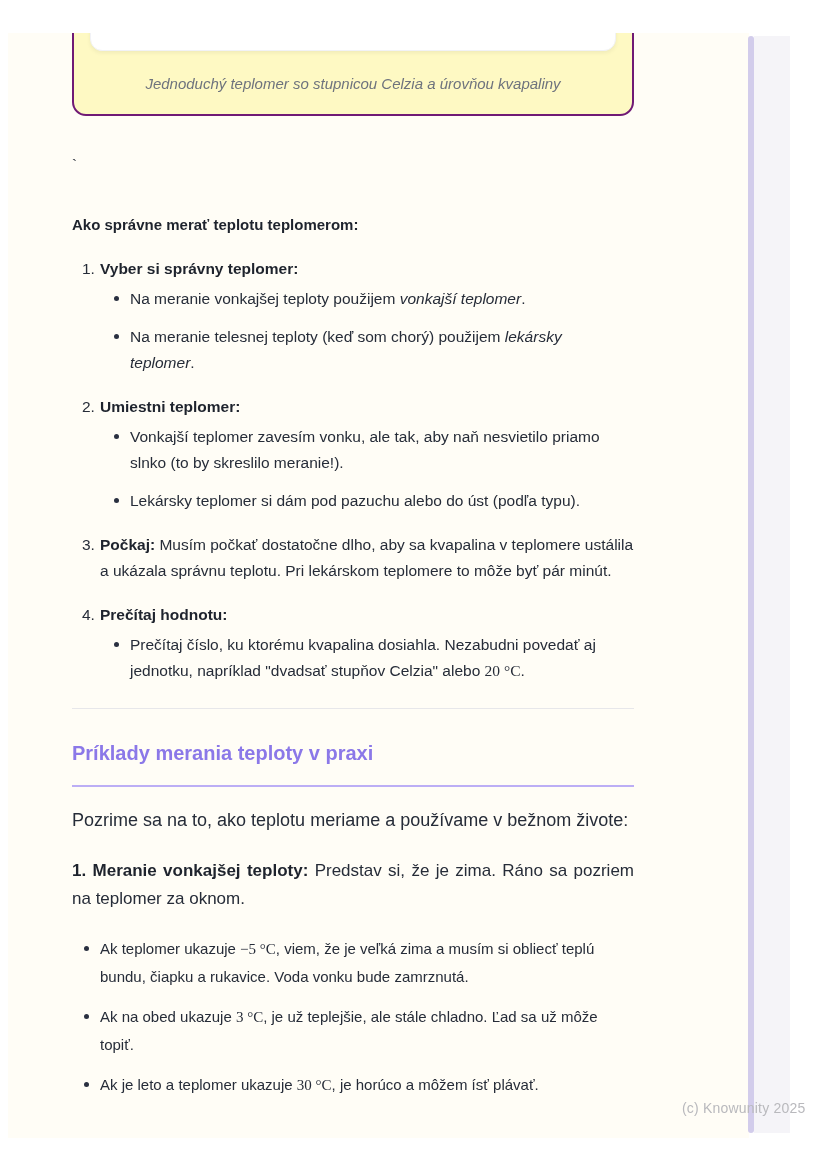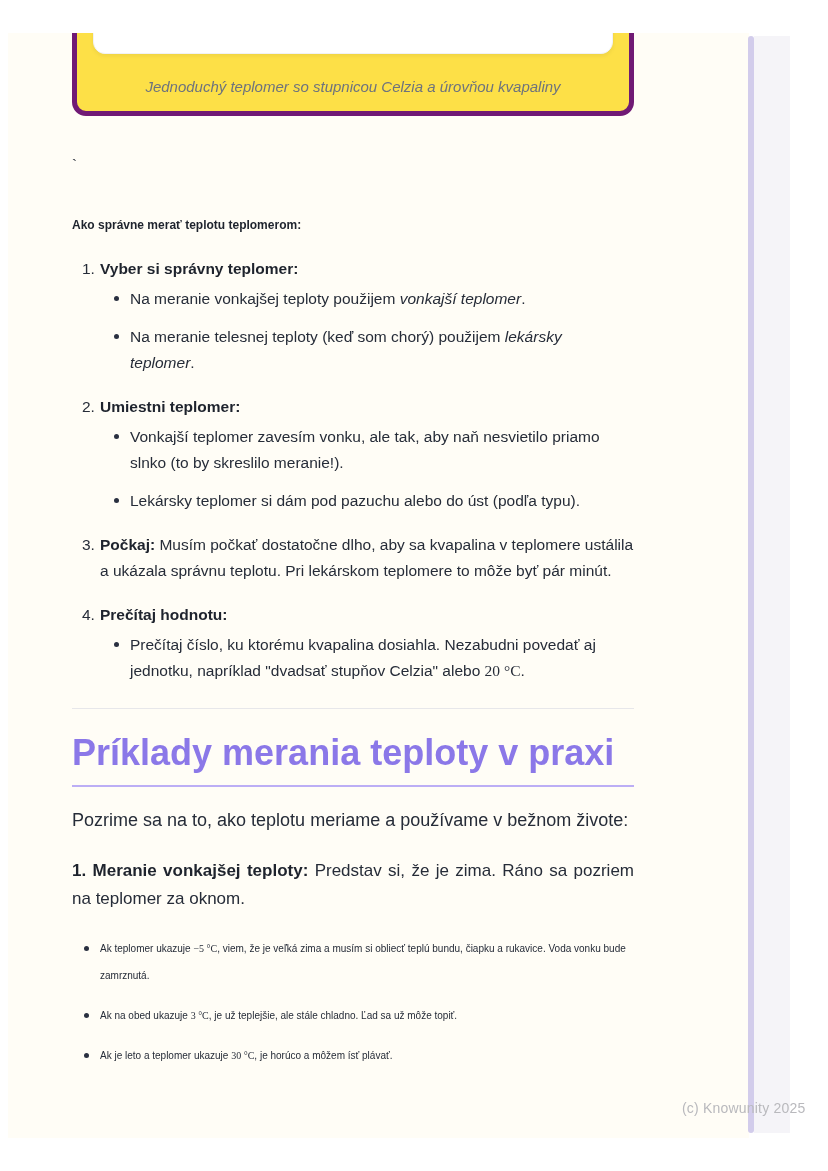--- a/index.html
+++ b/index.html
@@ -10,63 +10,63 @@
   }
   .page{
     position:absolute;left:8px;top:33px;width:741px;height:1105px;
     background:#fffdf6;overflow:hidden;z-index:1;
   }
   .content{padding:0 0 0 64px;width:562px;box-sizing:content-box;}
 
   
   .figure-card{
     position:relative;margin-top:-30px;height:113px;box-sizing:border-box;
-    background:#fde047;border:5px solid #701a75;border-radius:14px;
+    background:#fef9c3;border:2px solid #701a75;border-radius:14px;
   }
   .figure-inner{
     position:absolute;left:16px;right:16px;top:-16px;height:60px;
     background:#ffffff;border:1px solid #f1f2f6;border-radius:12px;
     box-shadow:0 2px 4px rgba(16,24,40,.06);
   }
   .figure-caption{
     position:absolute;left:0;right:0;top:70px;text-align:center;
     font-style:italic;font-size:15px;color:#6e737d;
   }
 
   .stray{margin:36px 0 0 0;font-size:15.5px;line-height:26px;}
 
-  h3.howto{margin:34px 0 0 0;font-size:12px;line-height:26px;font-weight:bold;color:#1e232d;}
+  h3.howto{margin:34px 0 0 0;font-size:15px;line-height:26px;font-weight:bold;color:#1e232d;}
 
   ol.steps{list-style:none;margin:18px 0 0 0;padding:0;font-size:15.5px;line-height:26px;}
   ol.steps>li{position:relative;padding-left:28px;margin-bottom:18px;}
   ol.steps>li>.num{position:absolute;left:10px;top:0;}
   .step-title{font-weight:bold;color:#1e232d;}
 
   ul.sub{list-style:none;margin:4px 13px 0 0;padding:0;}
   ul.sub>li{position:relative;padding-left:30px;margin-bottom:12px;}
   ul.sub>li::before{
     content:"";position:absolute;left:14px;top:10px;width:5px;height:5px;
     border-radius:50%;background:#2a3040;
   }
   ul.sub>li:last-child{margin-bottom:0;}
 
   .math{font-family:Liberation Serif, serif;}
 
   hr.divider{border:none;border-top:1.5px solid #e7e7ea;margin:24px 0 0 0;}
 
   h2.accent{
-    margin:26px 0 0 0;font-size:36px;line-height:36px;font-weight:bold;
+    margin:26px 0 0 0;font-size:20px;line-height:36px;font-weight:bold;
     color:#8b78e8;padding-bottom:14px;border-bottom:2px solid #bcaef5;
   }
 
   p.intro{margin:20px 0 0 0;font-size:18px;line-height:26px;}
   p.case{margin:24px 0 0 0;font-size:17px;line-height:28px;text-align:justify;}
   .case-bold{font-weight:bold;color:#1e232d;}
 
-  ul.examples{list-style:none;margin:22px 0 0 0;padding:0;font-size:10px;line-height:27px;}
+  ul.examples{list-style:none;margin:22px 0 0 0;padding:0;font-size:15px;line-height:27px;}
   ul.examples>li{position:relative;padding-left:28px;margin-bottom:13px;}
   ul.examples>li::before{
     content:"";position:absolute;left:12px;top:11px;width:5px;height:5px;
     border-radius:50%;background:#2a3040;
   }
 
   .scroll-track{position:absolute;left:754px;top:36px;width:36px;height:1097px;background:#f5f4f8;z-index:2;}
   .scroll-indicator{position:absolute;left:748px;top:36px;width:6px;height:1097px;background:#d2cceb;z-index:3;border-radius:3px;}
   .watermark{position:absolute;left:682px;top:1100px;font-size:14px;color:#b9b9bd;z-index:4;letter-spacing:.2px;}
 </style>

